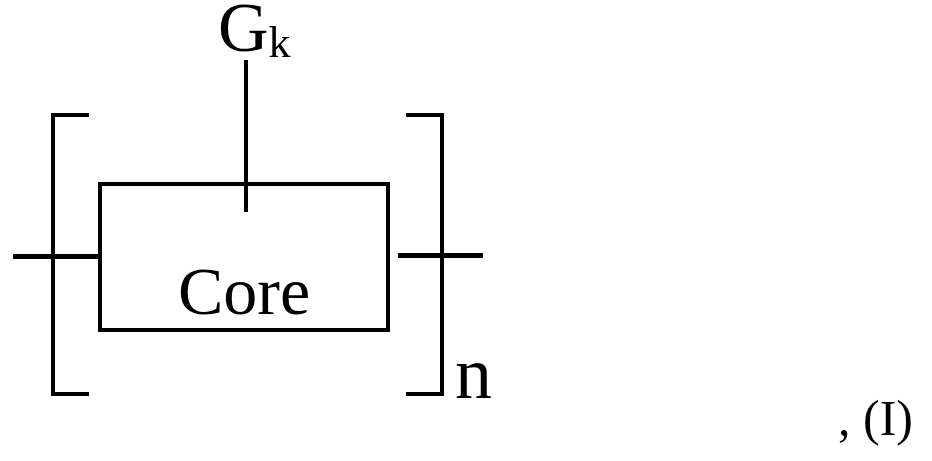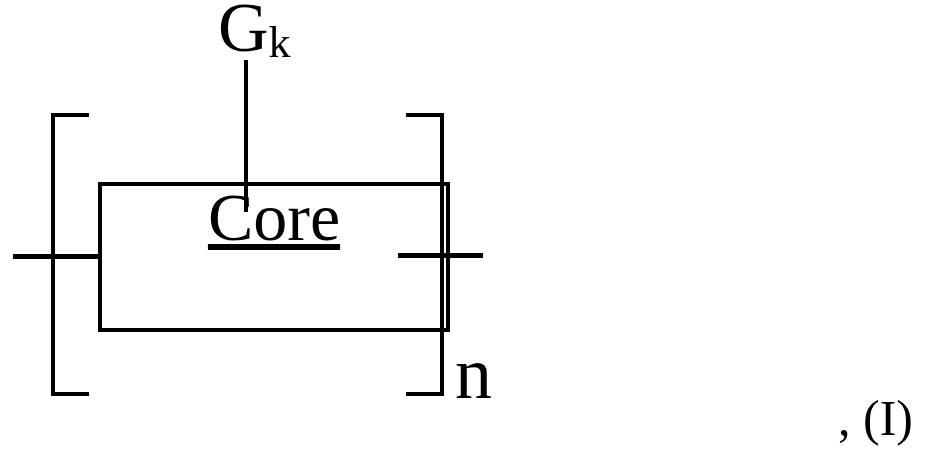--- a/index.html
+++ b/index.html
@@ -30,24 +30,24 @@
   .substituent .sub{
     font-size:44px;
     vertical-align:-6px;
   }
 
   
   .gk-bond{left:244px; top:60px; width:4px; height:152px;}
 
   
   .core-box{
-    left:98px; top:182px; width:352px; height:150px;
+    left:98px; top:182px; width:292px; height:150px;
     box-sizing:border-box;
     border:4px solid var(--ink);
-    display:flex; align-items:flex-start; justify-content:center;text-decoration:underline;
+    display:flex; align-items:flex-end; justify-content:center;
   }
   .core-label{
     font-size:68px; line-height:1;
     position:relative; top:-3px;
   }
 
   
   .bond-left {left:13px;  top:254px; width:85px; height:5px;}
   .bond-right{left:398px; top:253px; width:85px; height:5px;}
 

